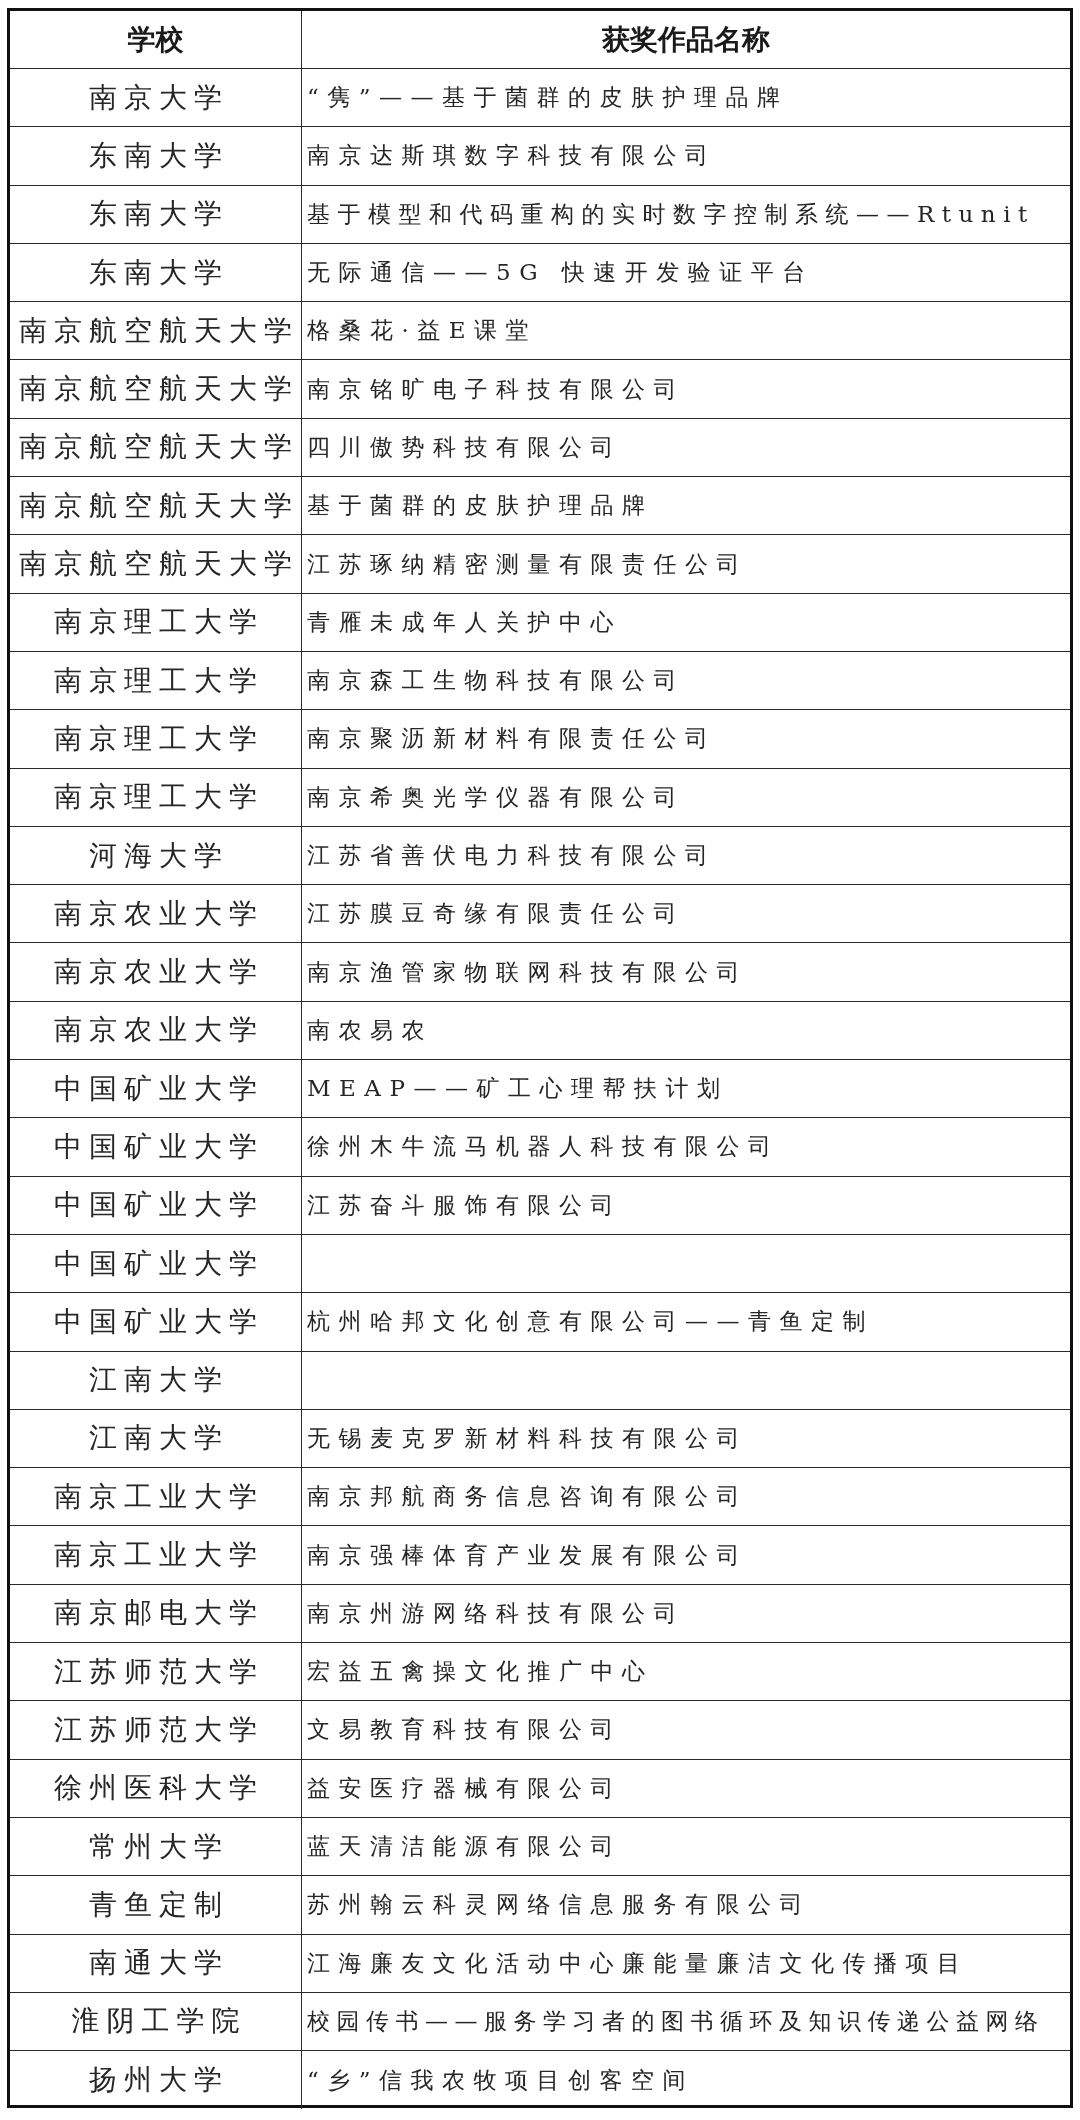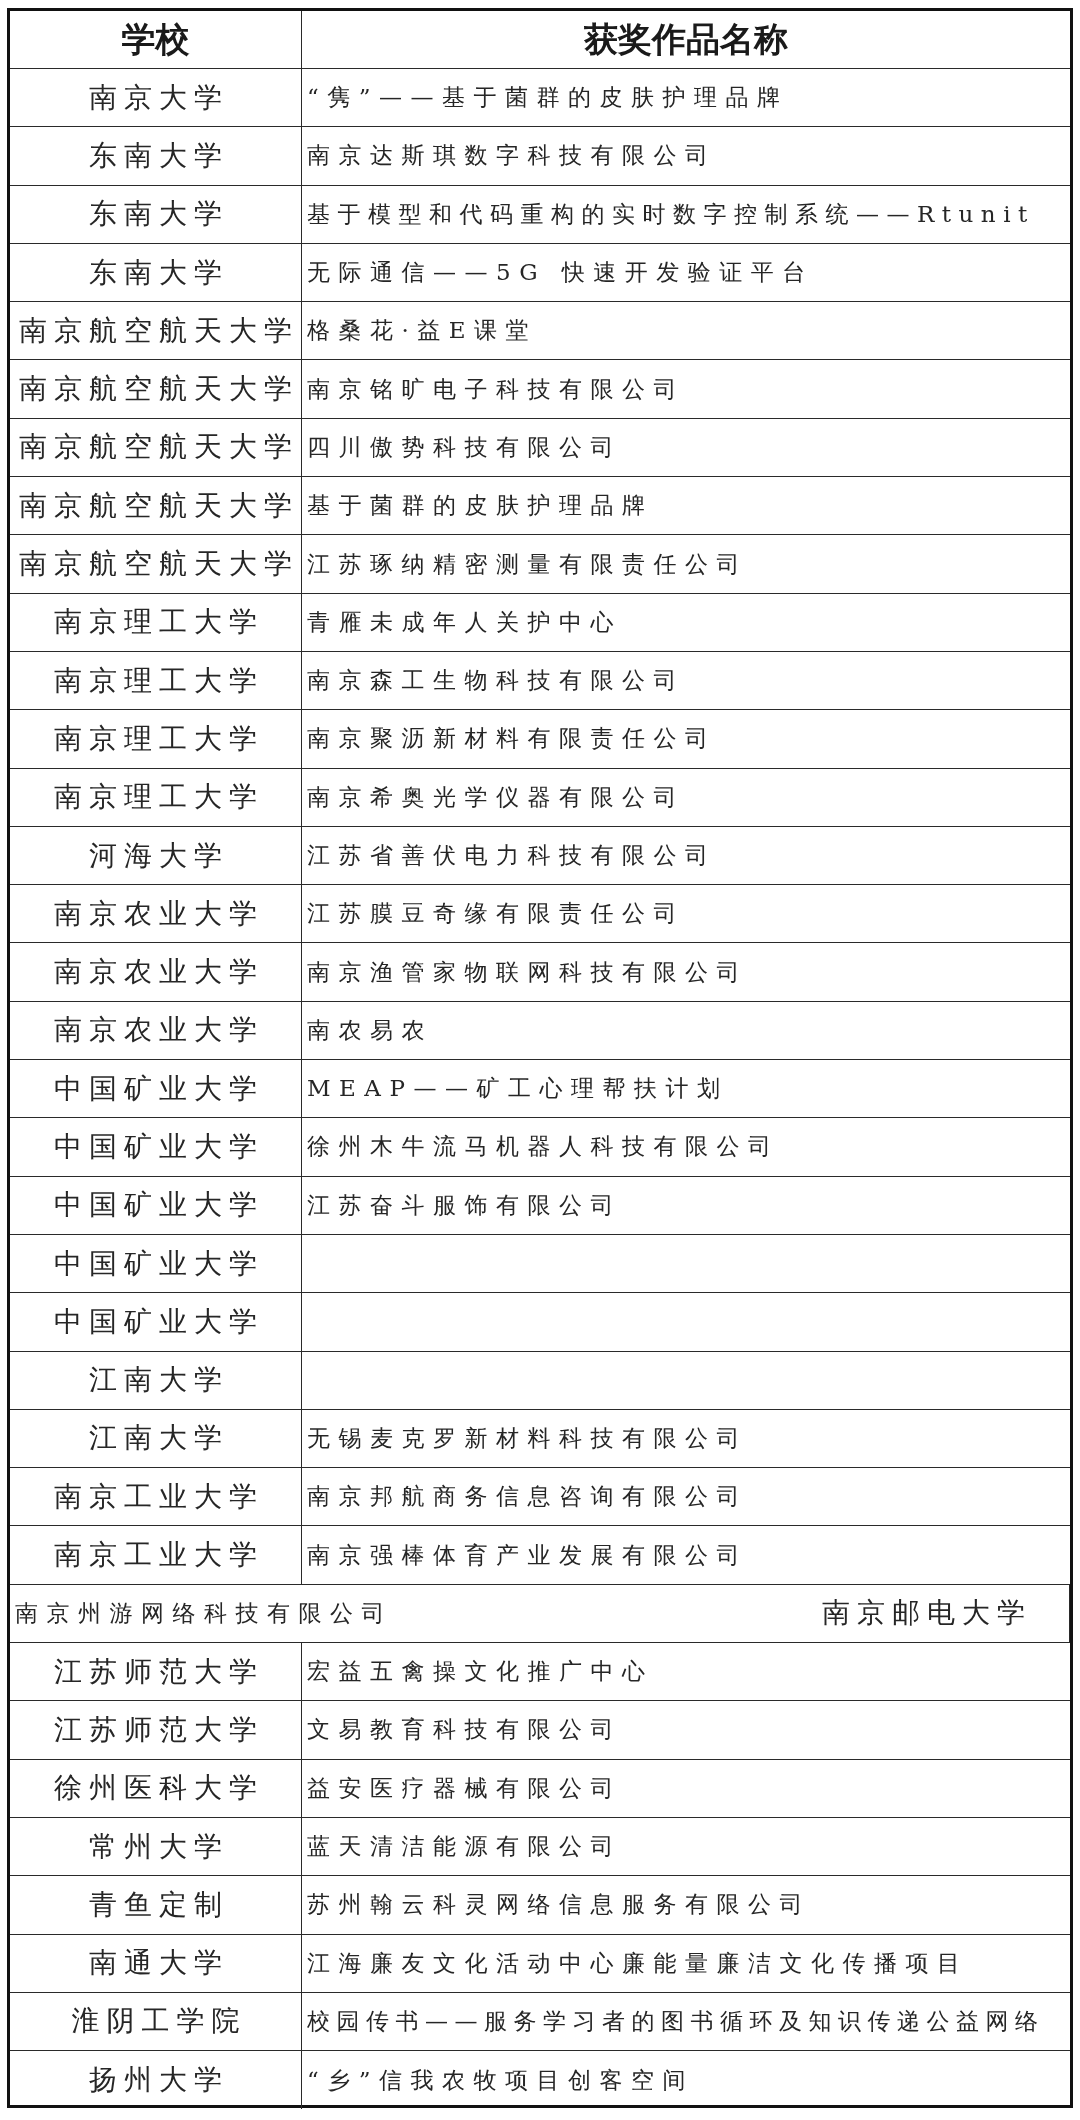--- a/index.html
+++ b/index.html
@@ -9,21 +9,21 @@
     box-sizing:border-box; border:3px solid #111;
     font-family: "DejaVu Serif", "Liberation Serif", serif;
     color:#262626;
   }
   .row { display:flex; box-sizing:border-box; border-bottom:1.6px solid #2a2a2a; height:58.3px; }
   .row:last-child { border-bottom:none; }
   .row.header { height:58px; }
   .cell { display:flex; align-items:center; box-sizing:border-box; white-space:nowrap; overflow:hidden; }
   .c1 { width:292px; justify-content:center; border-right:1.6px solid #2a2a2a; font-size:28px; letter-spacing:7px; padding-left:7px; }
   .c2 { flex:1; justify-content:flex-start; padding-left:5px; font-size:23px; letter-spacing:8.5px; }
-  .header .c1, .header .c2 { font-family:"DejaVu Sans", "Liberation Sans", sans-serif; font-weight:bold; color:#1a1a1a; font-size:34px; letter-spacing:0; padding-left:0; }
+  .header .c1, .header .c2 { font-family:"DejaVu Sans", "Liberation Sans", sans-serif; font-weight:bold; color:#1a1a1a; font-size:28px; letter-spacing:0; padding-left:0; }
   .header .c2 { justify-content:center; }
 </style>
 </head>
 <body>
 
 <div class="table">
   <div class="row header">
     <div class="cell c1">学校</div>
     <div class="cell c2">获奖作品名称</div>
   </div>
@@ -105,39 +105,40 @@
     </div>
     <div class="row">
       <div class="cell c1">中国矿业大学</div>
       <div class="cell c2">江苏奋斗服饰有限公司</div>
     </div>
     <div class="row">
       <div class="cell c1">中国矿业大学</div>
     </div>
     <div class="row">
       <div class="cell c1">中国矿业大学</div>
+      <div class="cell c2">杭州哈邦文化创意有限公司——青鱼定制</div>
     </div>
     <div class="row">
       <div class="cell c1">江南大学</div>
     </div>
     <div class="row">
       <div class="cell c1">江南大学</div>
       <div class="cell c2">无锡麦克罗新材料科技有限公司</div>
     </div>
     <div class="row">
       <div class="cell c1">南京工业大学</div>
       <div class="cell c2">南京邦航商务信息咨询有限公司</div>
     </div>
     <div class="row">
       <div class="cell c1">南京工业大学</div>
       <div class="cell c2">南京强棒体育产业发展有限公司</div>
     </div>
     <div class="row">
+      <div class="cell c1">南京邮电大学</div>
       <div class="cell c2">南京州游网络科技有限公司</div>
-      <div class="cell c1">南京邮电大学</div>
     </div>
     <div class="row">
       <div class="cell c1">江苏师范大学</div>
       <div class="cell c2">宏益五禽操文化推广中心</div>
     </div>
     <div class="row">
       <div class="cell c1">江苏师范大学</div>
       <div class="cell c2">文易教育科技有限公司</div>
     </div>
     <div class="row">

